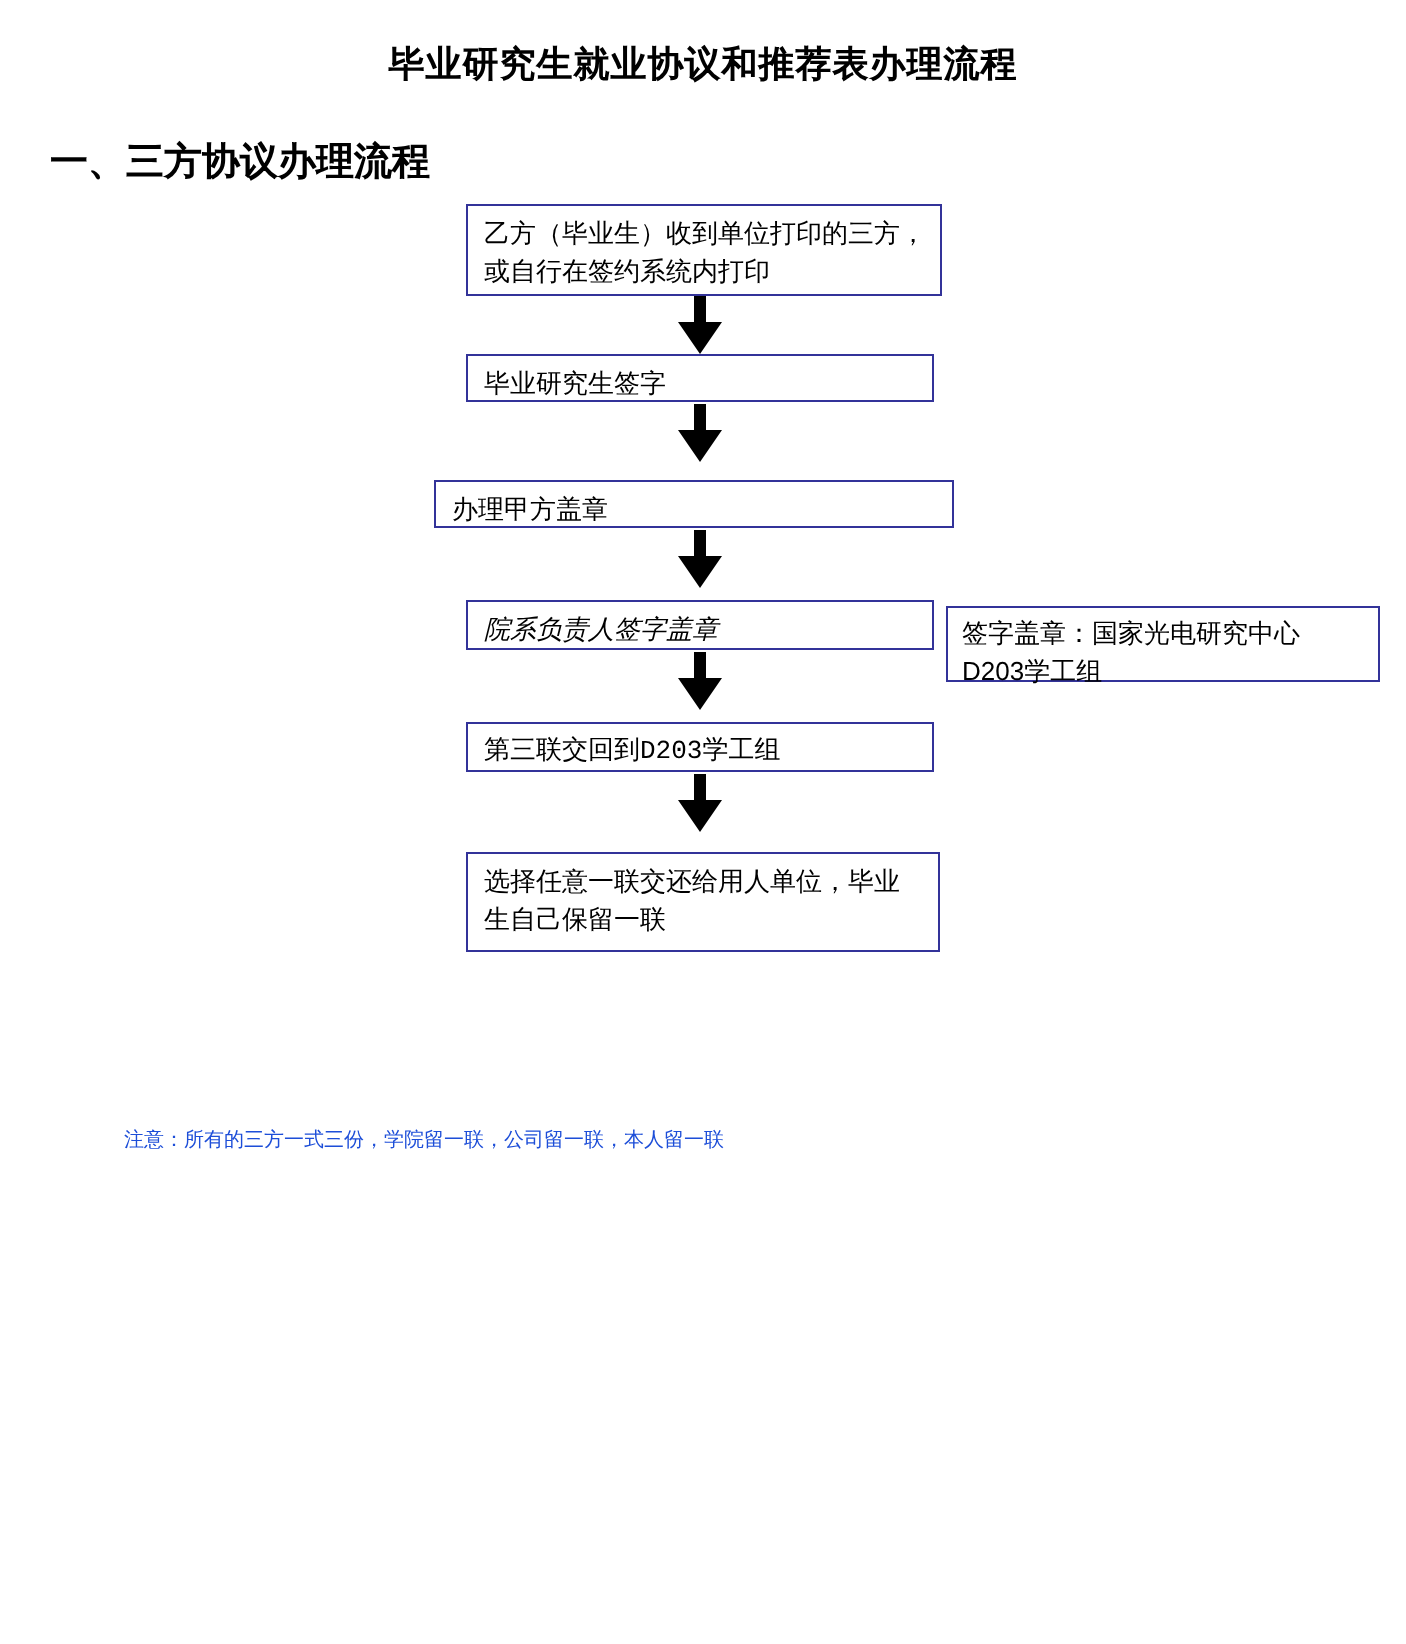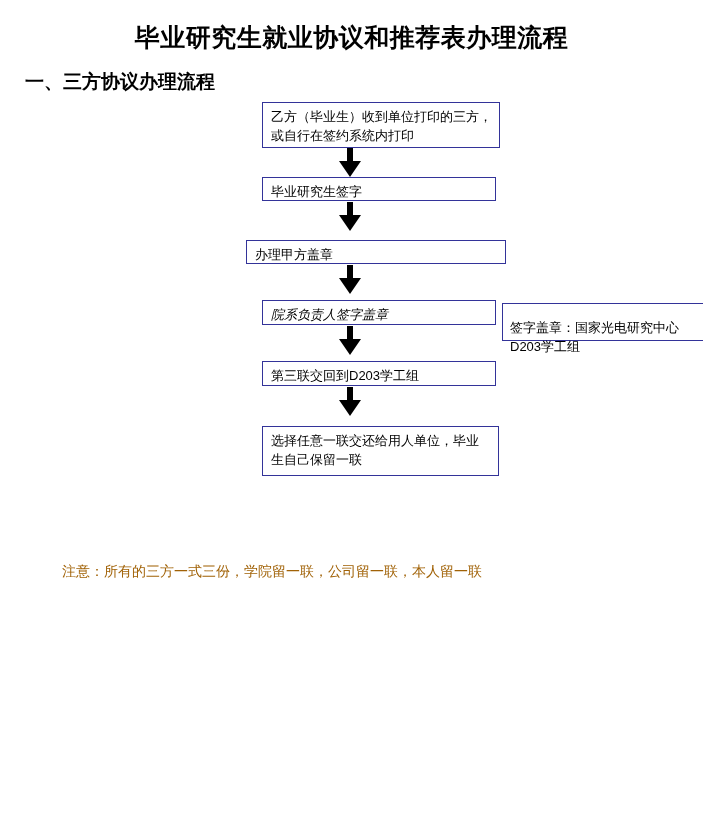--- a/index.html
+++ b/index.html
@@ -22,21 +22,21 @@
     background: #ffffff;
   }
 
   
   .doc-title {
     position: absolute;
     left: 0;
     top: 22px;
     width: 703px;
     text-align: center;
-    font-size: 25px;
+    font-size: 18px;
     font-weight: bold;
     letter-spacing: 0.5px;
     line-height: 1.2;
   }
 
   
   .section-heading {
     position: absolute;
     font-size: 19px;
     font-weight: bold;
@@ -50,54 +50,53 @@
   .flow-box {
     position: absolute;
     box-sizing: border-box;
     border: 1px solid #333399;
     background: #ffffff;
     font-size: 13px;
     line-height: 19px;
     color: #000000;
     padding: 4px 6px 3px 8px;
     white-space: pre-line;
-    margin-left: 29px;
   }
 
   #box1 { left: 233px; top: 102px; width: 238px; height: 46px; }
   #box2 { left: 233px; top: 177px; width: 234px; height: 24px; }
   #box3 { left: 217px; top: 240px; width: 260px; height: 24px; }
   #box4 { left: 233px; top: 300px; width: 234px; height: 25px; font-style: italic; }
-  #box5 { left: 233px; top: 361px; width: 234px; height: 25px; }
+  #box5 { left: 233px; top: 361px; width: 234px; height: 25px; font-family: Liberation Mono, monospace; }
   #box6 { left: 233px; top: 426px; width: 237px; height: 50px; }
   #box7 { left: 210px; top: 690px; width: 265px; height: 23px; }
 
   #boxSide {
     left: 473px; top: 303px; width: 217px; height: 38px;
-    padding: 14px 6px 3px 7px;
+    padding: 3px 6px 3px 7px;
   }
 
   
   .arrow {
     position: absolute;
     width: 28px;
     height: 30px;
   }
   #arrow1 { left: 336px; top: 148px; }
   #arrow2 { left: 336px; top: 202px; }
   #arrow3 { left: 336px; top: 265px; }
   #arrow4 { left: 336px; top: 326px; }
   #arrow5 { left: 336px; top: 387px; }
 
   
   .note {
     position: absolute;
-    font-size: 14px;
+    font-size: 10px;
     line-height: 22px;
-    color: #a16207;
+    color: #1d4ed8;
   }
   #note1 { left: 62px; top: 560px; width: 600px; }
   #note2 { left: 40px; top: 767px; width: 640px; text-indent: 24px; }
 </style>
 </head>
 <body>
 
 <div class="page">
 
   <div class="doc-title" id="doc-title">毕业研究生就业协议和推荐表办理流程</div>

